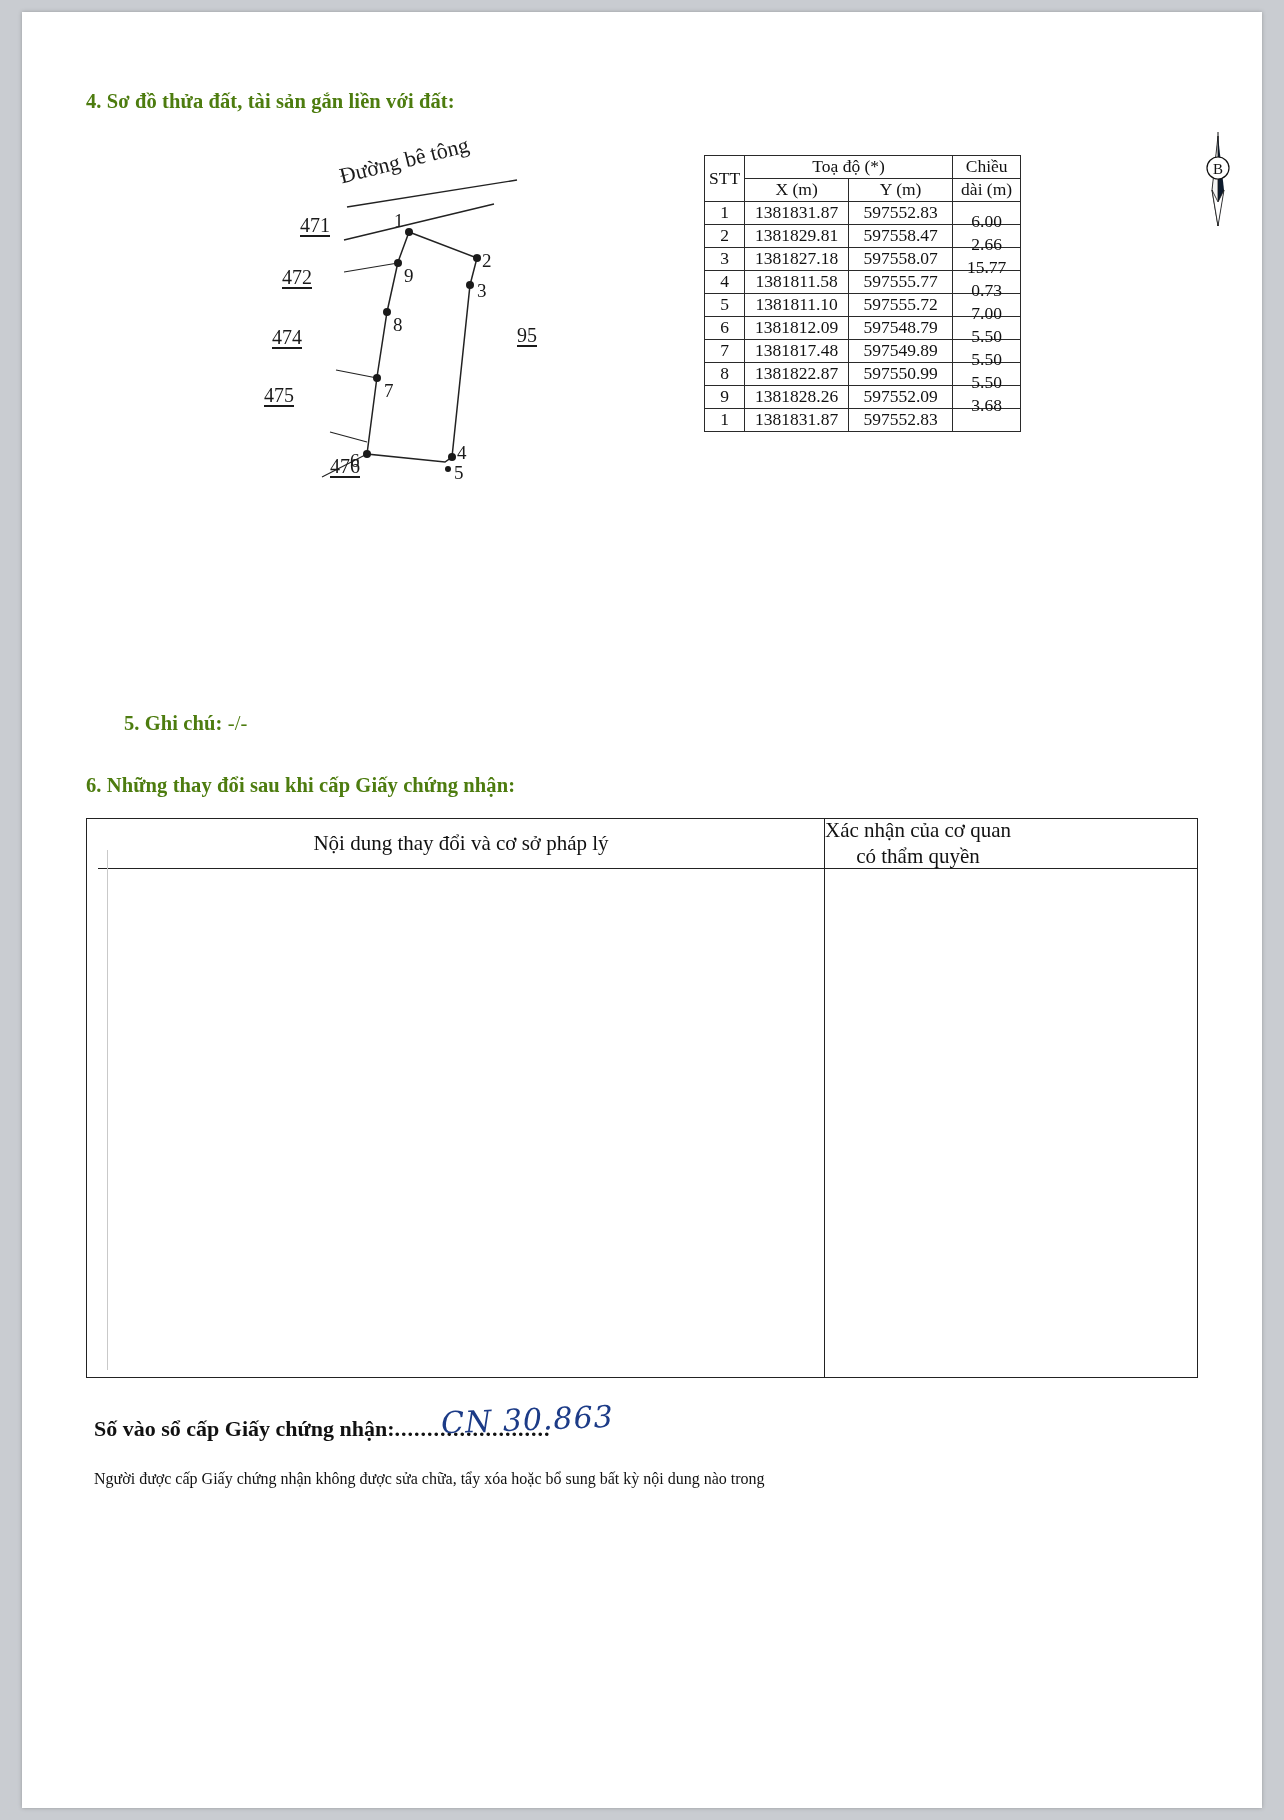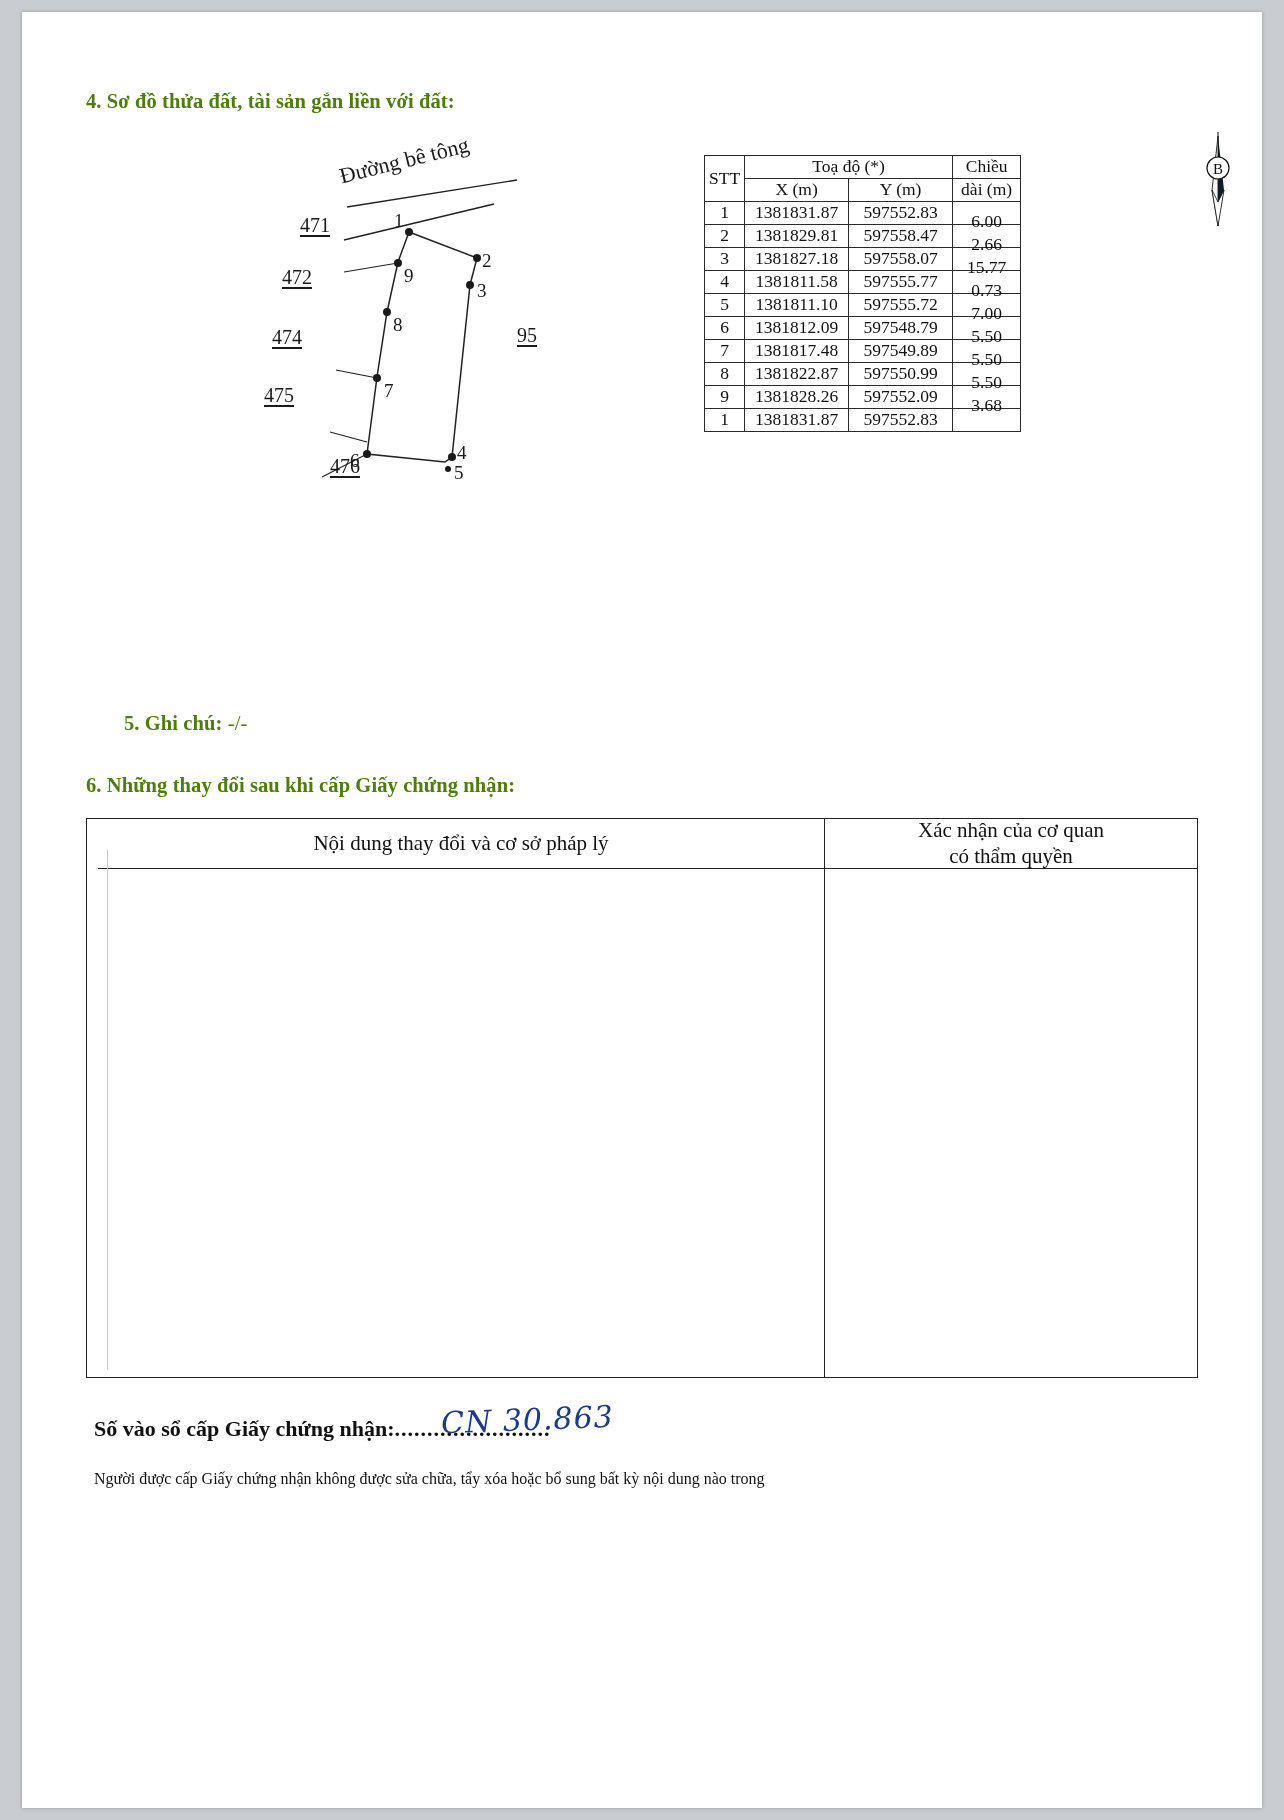--- a/index.html
+++ b/index.html
@@ -119,21 +119,21 @@
     display:flex;
   }
   .ch-col-a {
     flex:0 0 727px;
     border-right:1.5px solid #222;
     display:flex; align-items:center; justify-content:center;
     font-size:21px; color:#111;
   }
   .ch-col-b {
     flex:1;
-    display:flex; align-items:center; justify-content:center;
+    display:flex; align-items:center; justify-content:flex-start;
     text-align:center; font-size:21px; color:#111; line-height:1.22;
   }
   .ch-body { height:calc(100% - 50px); display:flex; }
   .ch-body-a { flex:0 0 727px; border-right:1.5px solid #222; }
   .ch-body-b { flex:1; }
 
   
   .cert-line {
     position:absolute;
     left:72px; top:1404px;

